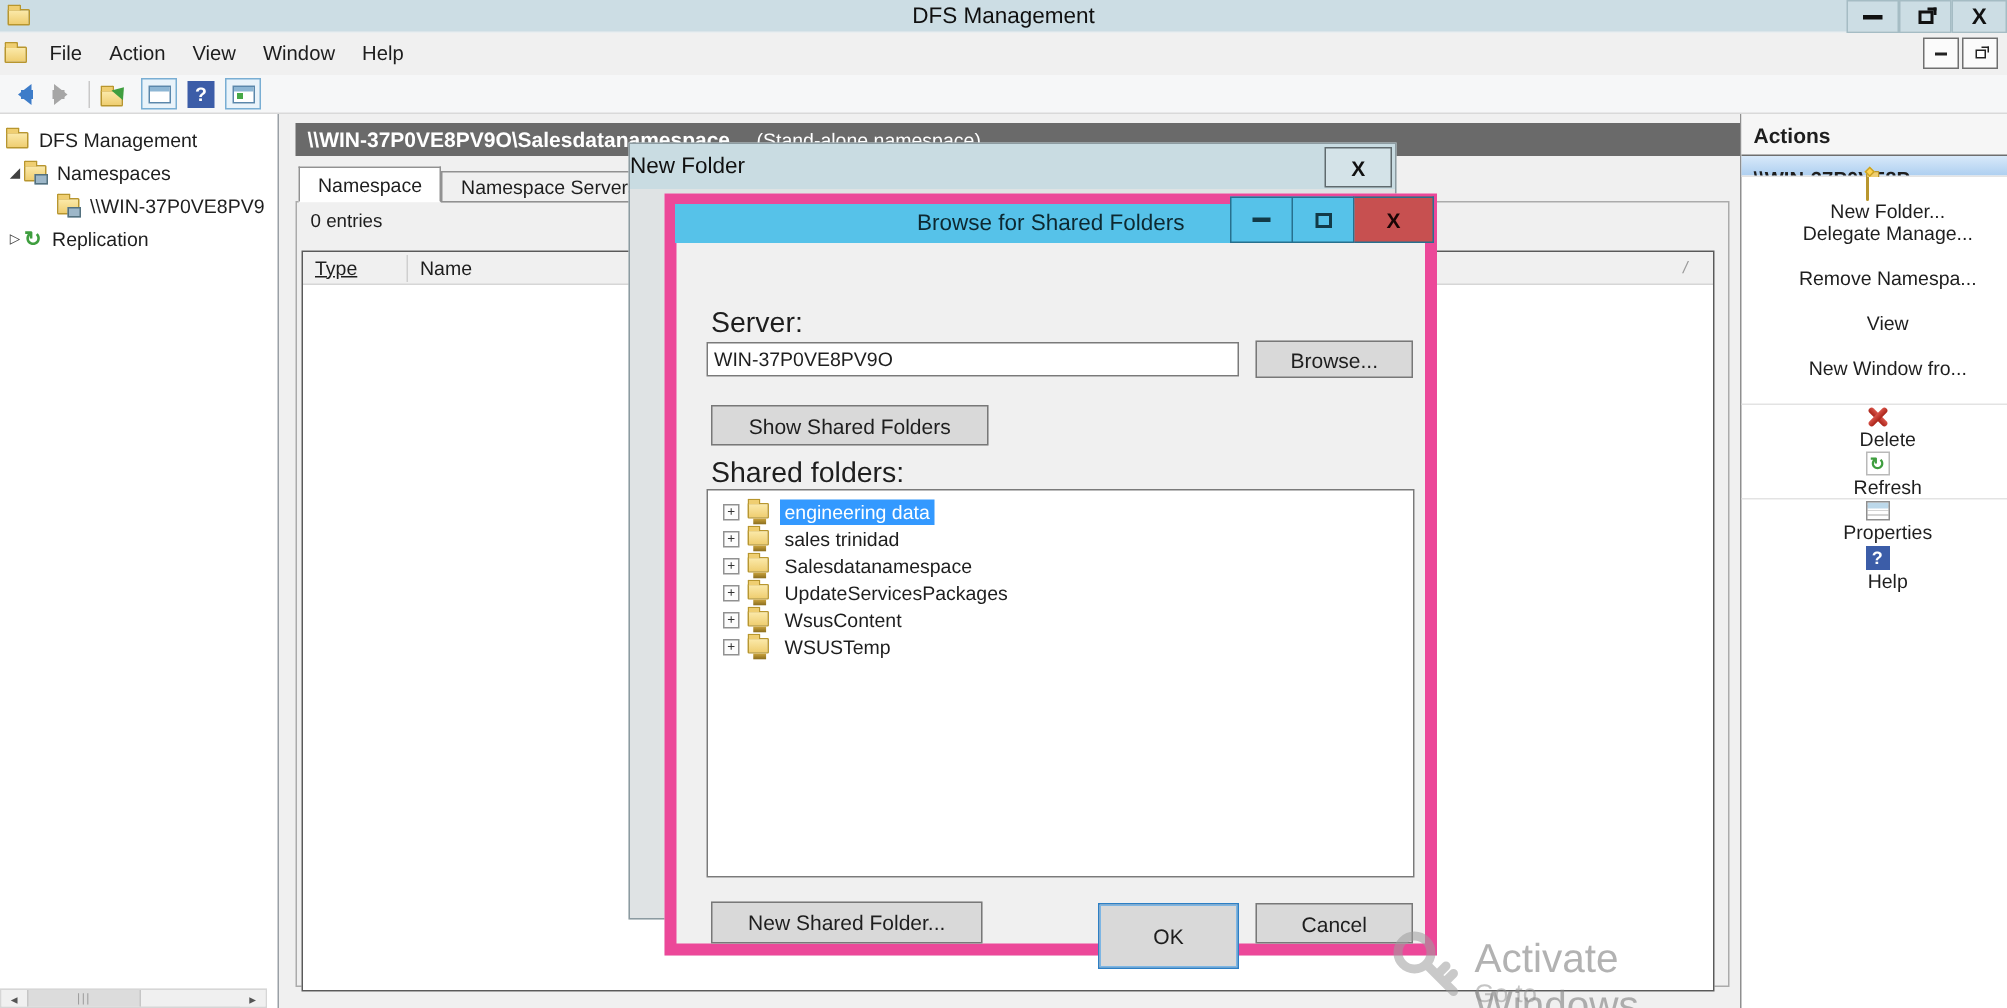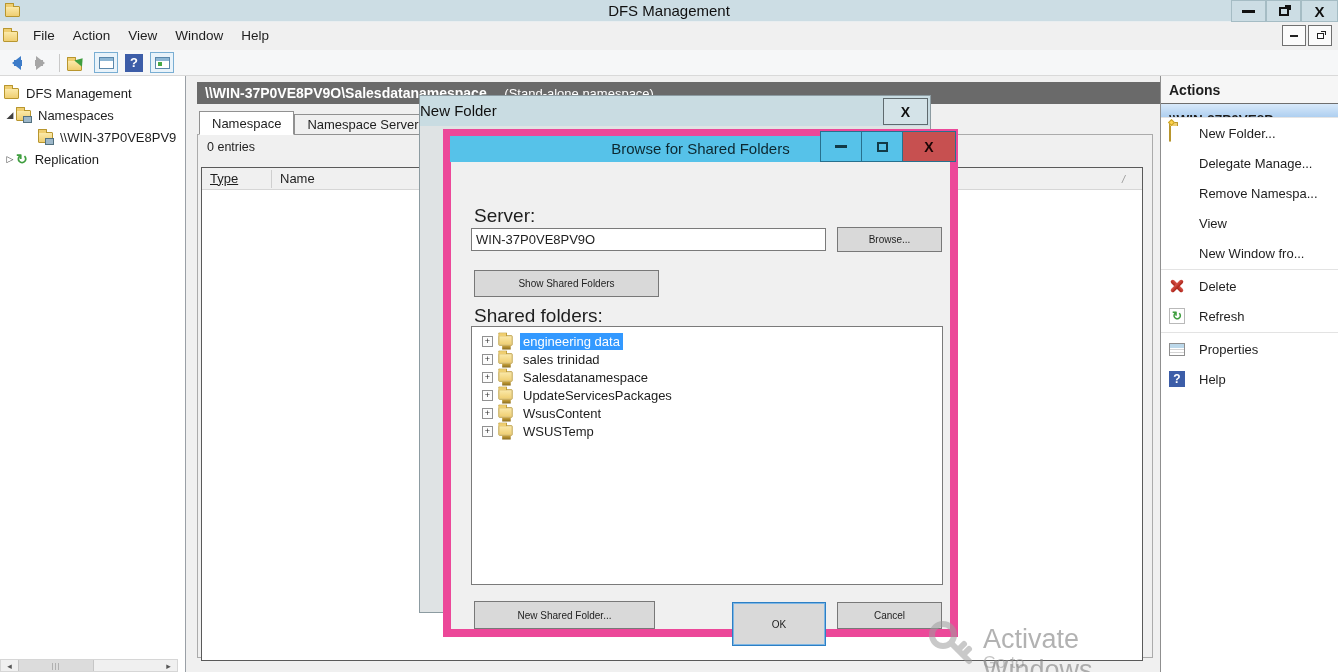--- a/index.html
+++ b/index.html
@@ -80,21 +80,21 @@
   .clist { position:absolute; left:8px; top:91px; width:942px; height:494px; border:1px solid #5a5a5a; background:#fff; }
   .clist-head { height:22px; background:#f0f0f0; border-bottom:1px solid #d6d6d6; display:flex; align-items:center; }
   .col-type { width:70px; padding-left:8px; border-right:1px solid #cfcfcf; height:18px; line-height:18px;text-decoration:underline; }
   .col-name { flex:1; padding-left:8px; height:18px; line-height:18px; }
   .filtermark { width:20px; color:#9a9a9a; font-style:italic; font-size:11px; }
 
   
   .actionspane { position:absolute; left:1160px; top:76px; width:178px; height:596px; background:#fff; border-left:1px solid #8f8f8f; }
   .ahead { height:28px; line-height:28px; padding-left:8px; font-weight:bold; font-size:14px; background:#f6f6f6; border-bottom:1px solid #6e6e6e; }
   .acontext { height:14px; line-height:31px; padding-left:8px; font-weight:bold; font-size:13.5px; background:linear-gradient(#d8e9fa,#aecff0); border-bottom:1px solid #e4e4e4; white-space:nowrap; overflow:hidden; }
-  .aitem { height:30px; display:flex; align-items:center; padding-left:8px; }
+  .aitem { height:30px; display:flex; align-items:center; padding-left:8px;flex-direction:column; }
   .aitem .islot { width:20px; display:flex; align-items:center; }
   .aitem .albl { margin-left:10px; font-size:13px; white-space:nowrap; }
   .asep { height:1px; background:#e3e3e3; margin:1px 0; }
   .nf-wrap { position:relative; }
   .nf-star { position:absolute; right:-3px; top:-6px; width:5px; height:5px; background:#ffd34d; border:1px solid #c9a227; transform:rotate(45deg); }
   .delico { position:relative; width:16px; height:14px; }
   .delico::before, .delico::after { content:""; position:absolute; left:0; top:5px; width:16px; height:4px; background:linear-gradient(#d9544a,#a92318); border-radius:2px; }
   .delico::before { transform:rotate(45deg); }
   .delico::after { transform:rotate(-45deg); }
   .refico { width:16px; height:16px; border:1px solid #b9b9b9; background:#fff; color:#3f9e3f; font-weight:bold; font-size:12px; line-height:14px; text-align:center; }
@@ -114,21 +114,21 @@
   .br-caps { position:absolute; right:-5px; top:-5px; height:31px; display:flex; }
   .brcap { height:31px; display:flex; align-items:center; justify-content:center; border:1px solid #27708e; }
   .brcap.min { width:42px; background:#56c2e9; }
   .brcap.max { width:41px; background:#56c2e9; border-left:none; }
   .brcap.close { width:53px; background:#c75050; border-left:none; font-weight:bold; font-size:14px; color:#1a0505; }
   .glyph-minbar-br { width:12px; height:3px; background:#123a47; }
   .glyph-max-br { width:11px; height:10px; border:2px solid #123a47; }
   .br-body { position:relative; width:100%; height:472px; }
   .fldlabel { position:absolute; font-size:19px; }
   .srv-input { position:absolute; left:20px; top:67px; width:355px; height:23px; background:#fff; border:1px solid #7a7a7a; font-family:"Liberation Sans",sans-serif; font-size:13px; padding:0 4px; color:#1e1e1e; }
-  .btn { position:absolute; background:#d9d9d9; border:1px solid #787878; font-family:"Liberation Sans",sans-serif; font-size:10px; color:#1e1e1e; display:flex; align-items:center; justify-content:center; }
+  .btn { position:absolute; background:#d9d9d9; border:1px solid #787878; font-family:"Liberation Sans",sans-serif; font-size:14px; color:#1e1e1e; display:flex; align-items:center; justify-content:center; }
   .btn-browse { left:386px; top:66px; width:105px; height:25px; }
   .btn-show { left:23px; top:109px; width:185px; height:27px; }
   .btn-newshared { left:23px; top:440px; width:181px; height:28px; }
   .btn-ok { left:281px; top:441px; width:94px; height:44px; border:1px solid #2d7fc4; box-shadow:inset 0 0 0 1px #7db6e4; }
   .btn-cancel { left:386px; top:441px; width:105px; height:27px; }
   .sh-list { position:absolute; left:20px; top:165px; width:472px; height:259px; background:#fff; border:1px solid #7a7a7a; padding-top:5px; overflow:hidden; }
   .shrow { height:18px; display:flex; align-items:center; padding-left:10px; }
   .plusbox { width:11px; height:11px; border:1px solid #919191; background:#fcfcfc; font-size:9px; line-height:9px; text-align:center; color:#333; }
   .shrow .shfolder { margin-left:5px; margin-top:-2px; transform:scale(.95); }
   .shrow .shlbl { margin-left:7px; padding:1px 3px; font-size:13px; }

